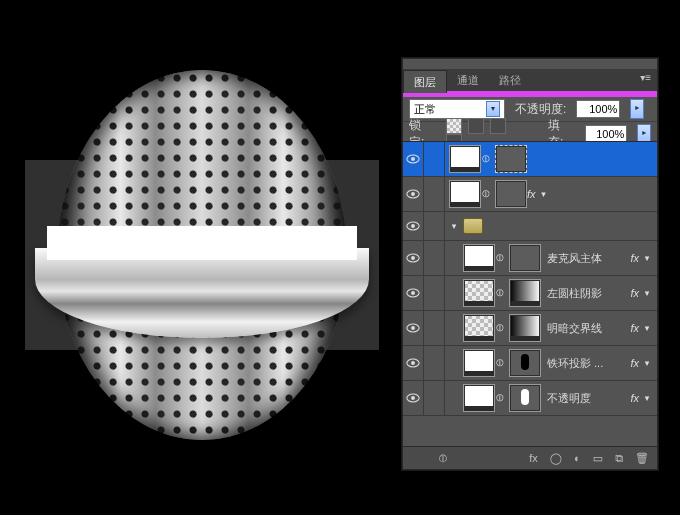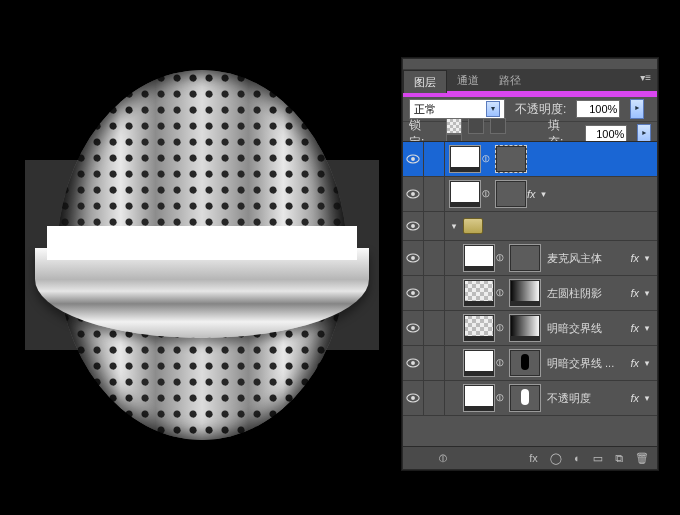--- a/index.html
+++ b/index.html
@@ -203,21 +203,21 @@
             <circle cx="8" cy="5" r="2.2" fill="#ddd"></circle>
           </svg>
         </div>
         <div class="slot"></div>
         <span class="indent" style="width: 14px;"></span>
         <div class="thumb"></div>
         <div class="link">⦶</div>
         <div class="thumb dark">
           <div class="pill blk"></div>
         </div>
-        <div class="name">明暗交界线 ...</div>
+        <div class="name">铁环投影 ...</div>
         <span class="fx">fx</span>
         <span class="exp">▾</span>
       </div>
       <div class="layer">
         <div class="eye">
           <svg viewBox="0 0 16 10">
             <ellipse cx="8" cy="5" rx="7" ry="4.5" fill="none" stroke="#ddd" stroke-width="1.2"></ellipse>
             <circle cx="8" cy="5" r="2.2" fill="#ddd"></circle>
           </svg>
         </div>

